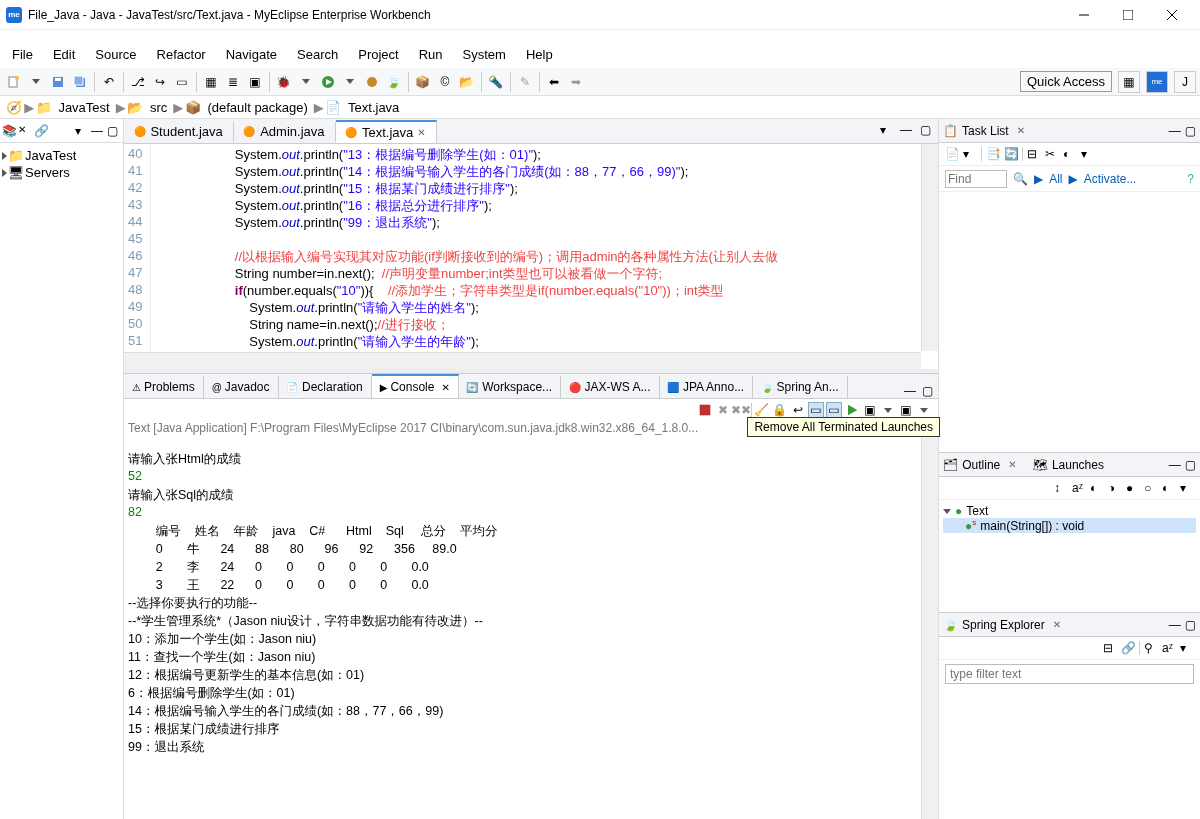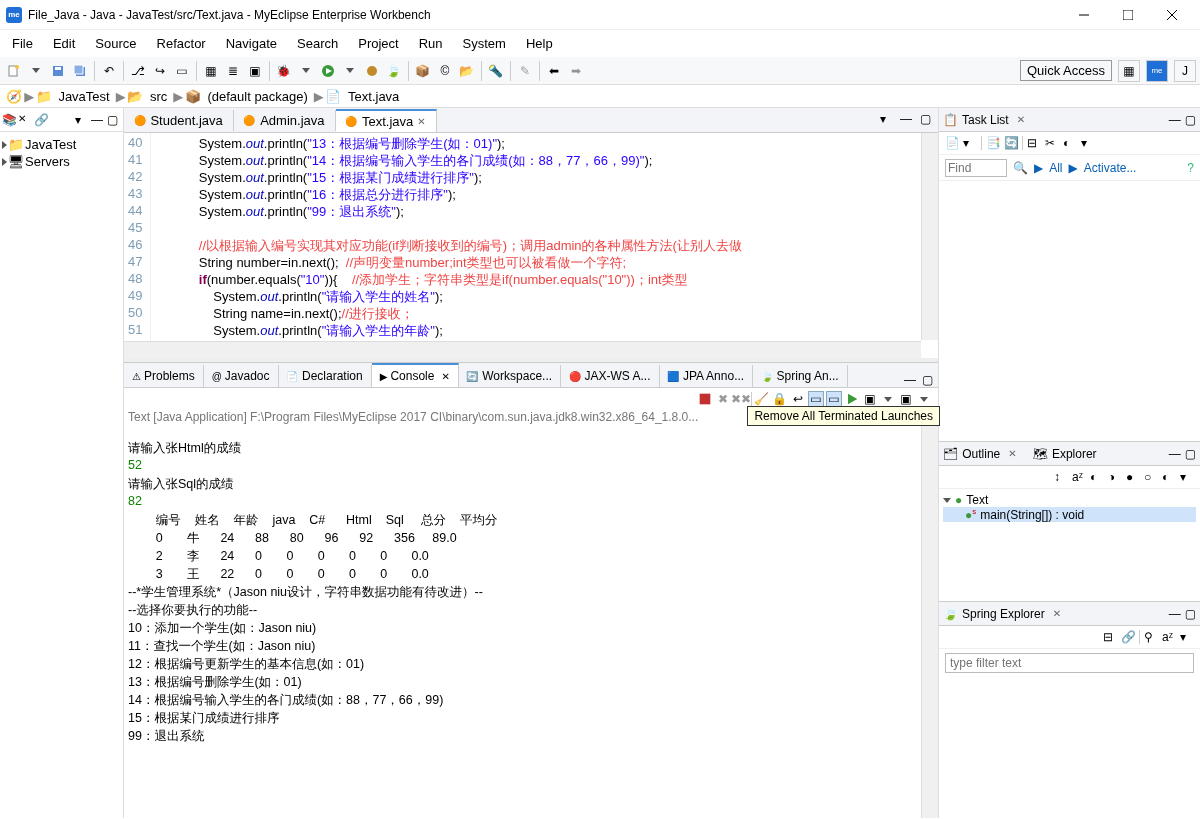--- a/index.html
+++ b/index.html
@@ -3,21 +3,21 @@
 <meta charset="utf-8">
 <style>
 * { box-sizing: border-box; margin: 0; padding: 0; font-family: "Segoe UI", Tahoma, sans-serif; }
 body { background: #fff; width: 1200px; height: 819px; overflow: hidden; font-size: 12px; color: #000; }
 .titlebar { display: flex; align-items: center; height: 30px; padding: 0 6px; background: #fff; border-bottom: 1px solid #eee; }
 .titlebar .icon { width: 16px; height: 16px; background: #1f6fd6; border-radius: 3px; margin-right: 6px; display:flex;align-items:center;justify-content:center;color:#fff;font-size:8px;font-weight:bold; }
 .titlebar .title { flex: 1; font-size: 12px; }
 .titlebar .winbtn { width: 44px; height: 28px; display:flex;align-items:center;justify-content:center; }
 .titlebar .winbtn svg { width:10px; height:10px; }
 .menubar { display: flex; gap: 4px; padding: 2px 4px; font-size: 13px; }
-.menubar .menu { padding: 4px 8px; }
+.menubar .menu { padding: 4px 8px; margin-top: 11px; }
 .toolbar { display:flex; align-items:center; gap:2px; padding:2px 4px; border-bottom:1px solid #ddd; background:#f7f8fa; height:28px; }
 .toolbar .tbtn { width:20px; height:20px; display:flex;align-items:center;justify-content:center; border-radius:2px; }
 .toolbar .sep { width:1px; height:20px; background:#ccc; margin:0 2px; }
 .toolbar .qa { margin-left:auto; border:1px solid #999; padding:2px 6px; font-size:13px; }
 .toolbar .pbtn { width:22px; height:22px; border:1px solid #ccc; margin-left:4px; display:flex;align-items:center;justify-content:center; }
 .breadcrumb { display:flex; align-items:center; gap:2px; padding:4px 6px; background:#fff; border-bottom:1px solid #ddd; font-size:13px; height:23px; }
 .breadcrumb .bc { padding:0 4px; }
 .breadcrumb .arr { color:#888; }
 .main { display:flex; height: calc(819px - 30px - 28px - 28px - 23px); }
 .leftpane { width:124px; border-right:1px solid #ddd; display:flex;flex-direction:column; }
@@ -25,21 +25,21 @@
 .leftpane .tabs .ticon { width:14px;height:14px; }
 .leftpane .tree { padding:4px 2px; font-size:13px; }
 .leftpane .tree .node { display:flex;align-items:center; gap:2px; padding:1px 0; }
 .centerpane { flex:1; display:flex; flex-direction:column; min-width:0; }
 .editor-tabs { display:flex; align-items:center; height:25px; background:#f2f4f7; border-bottom:1px solid #ccc; }
 .editor-tabs .tab { display:flex;align-items:center; gap:4px; padding:3px 10px; border-right:1px solid #ccc; font-size:13px; background:#f2f4f7; }
 .editor-tabs .tab.active { background:#fff; border-top:2px solid #4a90d9; }
 .editor-tabs .tab .close { color:#666; font-size:10px; }
 .editor-tabs .spacer { flex:1; }
 .editor-tabs .ctrl { width:16px;height:16px; margin:0 2px; }
-.editor { flex:1; display:flex; background:#fff; min-height:0; font-family:Consolas,monospace; font-size:13px; position:relative; overflow:hidden; }
+.editor { flex:1; display:flex; background:#fff; min-height:0; font-family:Consolas,monospace; font-size:13px; position:relative; overflow:hidden;gap:36px; }
 .gutter { background:#fff; color:#7f9db5; text-align:right; padding:2px 8px 2px 4px; user-select:none; border-right:1px solid #eee; }
 .gutter div { height:17px; }
 .code { padding:2px 4px; white-space:pre; overflow:hidden; flex:1; }
 .code .line { height:17px; }
 .code .kw { color:#7f0055; font-weight:bold; }
 .code .str { color:#2a00ff; }
 .code .com { color:#ef4444; }
 .code .fld { color:#0000c0; font-style:italic; }
 .editor .vscroll { position:absolute; right:0; top:0; bottom:18px; width:17px; background:#f0f0f0; border-left:1px solid #ddd; }
 .editor .hscroll { position:absolute; left:0; right:17px; bottom:0; height:17px; background:#f0f0f0; border-top:1px solid #ddd; }
@@ -345,26 +345,26 @@
       <div class="cpath">Text [Java Application] F:\Program Files\MyEclipse 2017 CI\binary\com.sun.java.jdk8.win32.x86_64_1.8.0...</div>
       <div id="console-lines">
           <div class="cline ">请输入张Html的成绩</div>
           <div class="cline green">52</div>
           <div class="cline ">请输入张Sql的成绩</div>
           <div class="cline green">82</div>
           <div class="cline ">        编号    姓名    年龄    java    C#      Html    Sql     总分    平均分</div>
           <div class="cline ">        0       牛      24      88      80      96      92      356     89.0</div>
           <div class="cline ">        2       李      24      0       0       0       0       0       0.0</div>
           <div class="cline ">        3       王      22      0       0       0       0       0       0.0</div>
+          <div class="cline ">--选择你要执行的功能--</div>
           <div class="cline ">--*学生管理系统*（Jason niu设计，字符串数据功能有待改进）--</div>
-          <div class="cline ">--选择你要执行的功能--</div>
           <div class="cline ">10：添加一个学生(如：Jason niu)</div>
           <div class="cline ">11：查找一个学生(如：Jason niu)</div>
           <div class="cline ">12：根据编号更新学生的基本信息(如：01)</div>
-          <div class="cline ">13：根据编号删除学生(如：01)</div>
+          <div class="cline ">6：根据编号删除学生(如：01)</div>
           <div class="cline ">14：根据编号输入学生的各门成绩(如：88，77，66，99)</div>
           <div class="cline ">15：根据某门成绩进行排序</div>
           <div class="cline ">99：退出系统</div>
         </div>
       <div class="vscroll"></div>
     </div>
   </div>
 
   <div class="rightpane">
 
@@ -401,21 +401,21 @@
     <div class="viewbody" style="flex:0 0 260px;"></div>
 
     <div class="outline-section" style="flex:0 0 160px;">
       <div class="viewhdr">
         <div class="title">
             <span>🗂</span>
             <span>Outline</span>
             <span class="close">✕</span>
         <span style="width:8px;"></span>
         <span>🗺</span>
-            <span>Explorer</span>
+            <span>Launches</span>
           </div>
         <span style="margin-right:4px;">―</span>
         <span>▢</span>
       </div>
       <div class="viewtb" style="justify-content:flex-end;">
         <span class="vbtn">↕</span>
         <span class="vbtn">aᶻ</span>
         <span class="vbtn">◐</span>
         <span class="vbtn">◑</span>
         <span class="vbtn">●</span>

